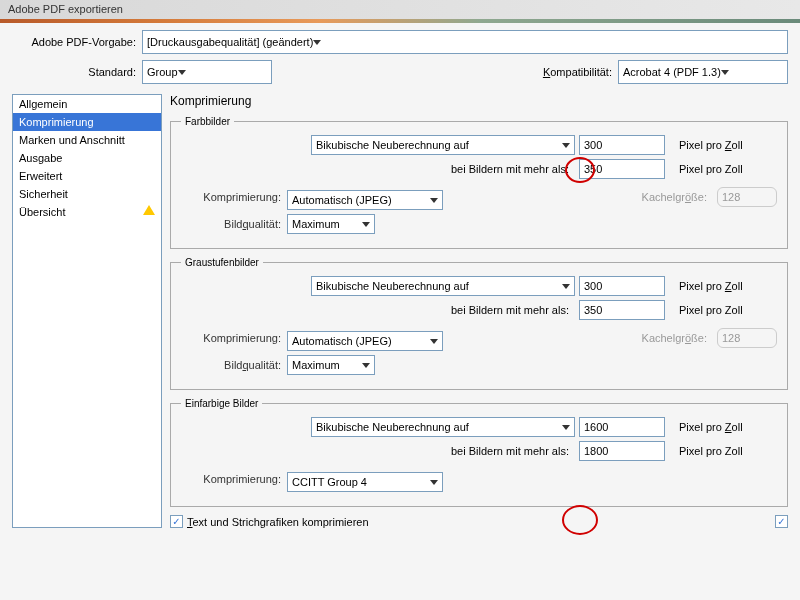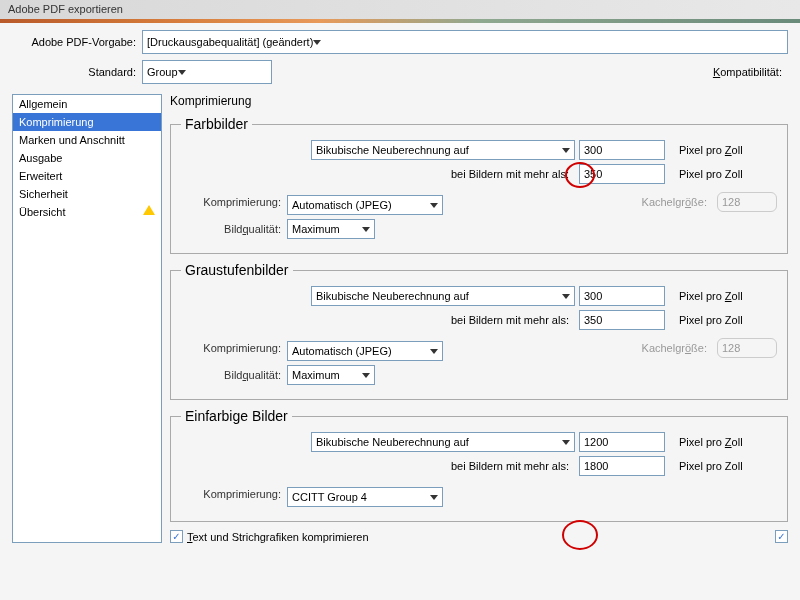--- a/index.html
+++ b/index.html
@@ -20,21 +20,21 @@
 .row2 .right label { padding-right: 6px; }
 .row2 .right .sel { width: 170px; }
 .main { display: flex; gap: 8px; }
 .sidebar { width: 150px; border: 1px solid #7b9ebd; background: #fff; }
 .sidebar .item { padding: 3px 6px; cursor: pointer; position: relative; }
 .sidebar .item.selected { background: #3875d7; color: #fff; }
 .warn { position: absolute; right: 6px; top: 2px; width: 0; height: 0; border-left: 6px solid transparent; border-right: 6px solid transparent; border-bottom: 10px solid #ffc800; }
 .panel { flex: 1; }
 .panel h2 { font-size: 12px; font-weight: normal; margin-bottom: 8px; }
 fieldset { border: 1px solid #aaa; padding: 8px 10px 10px 10px; margin-bottom: 8px; }
-legend { padding: 0 4px; font-size: 14px; }
+legend { padding: 0 4px; font-size: 10px; }
 .fr { display: flex; align-items: center; margin-bottom: 4px; }
 .fr .lab { width: 106px; text-align: right; padding-right: 6px; color: #333; }
 .fr .lab.faded { color: #999; }
 .fr .sel2 { background: #fff; border: 1px solid #7b9ebd; height: 20px; display: flex; align-items: center; justify-content: space-between; padding: 4px 4px; }
 .fr .sel2.w1 { width: 264px; }
 .fr .sel2.w2 { width: 156px; margin-top: 7px; }
 .fr .inp { background: #fff; border: 1px solid #7b9ebd; height: 20px; width: 86px; padding: 0 4px; display: flex; align-items: center; margin-left: 4px; }
 .fr .inp.faded { color: #999; background: #f5f5f5; border-color: #ccc; width: 60px; border-radius: 6px; }
 .fr .unit { margin-left: 14px; }
 .circ { position: absolute; border: 2px solid #d00000; border-radius: 50%; pointer-events: none; }
@@ -64,20 +64,24 @@
   <div class="row2">
     <div class="left">
       <label><span>Standard:</span></label>
       <div class="sel" style="width:130px">
         <span>Group</span>
         <span class="caret"></span>
       </div>
     </div>
     <div class="right">
       <label><span class="u">K</span>ompatibilität:</label>
+      <div class="sel" style="width:170px">
+        <span>Acrobat 4 (PDF 1.3)</span>
+        <span class="caret"></span>
+      </div>
     </div>
   </div>
 
   <div class="main">
     <div class="sidebar">
       <div class="item"><span>Allgemein</span></div>
       <div class="item selected"><span>Komprimierung</span></div>
       <div class="item"><span>Marken und Anschnitt</span></div>
       <div class="item"><span>Ausgabe</span></div>
       <div class="item"><span>Erweitert</span></div>
@@ -175,21 +179,21 @@
 
       <fieldset>
         <legend>Einfarbige Bilder</legend>
         <div class="fr">
           <div class="spacer130"></div>
           <div class="sel2 w1">
               <span>Bikubische Neuberechnung auf</span>
               <span class="caret"></span>
             </div>
           <div class="inp">
-              <span>1200</span>
+              <span>1600</span>
             </div>
           <span class="unit">Pixel pro <span class="u">Z</span>oll</span>
         </div>
         <div class="fr">
           <div class="spacer130"></div>
           <div style="width:264px;text-align:right;padding-right:6px">bei Bildern mit mehr als:</div>
           <div class="inp">
               <span>1800</span>
             </div>
           <span class="unit">Pixel pro Zoll</span>

